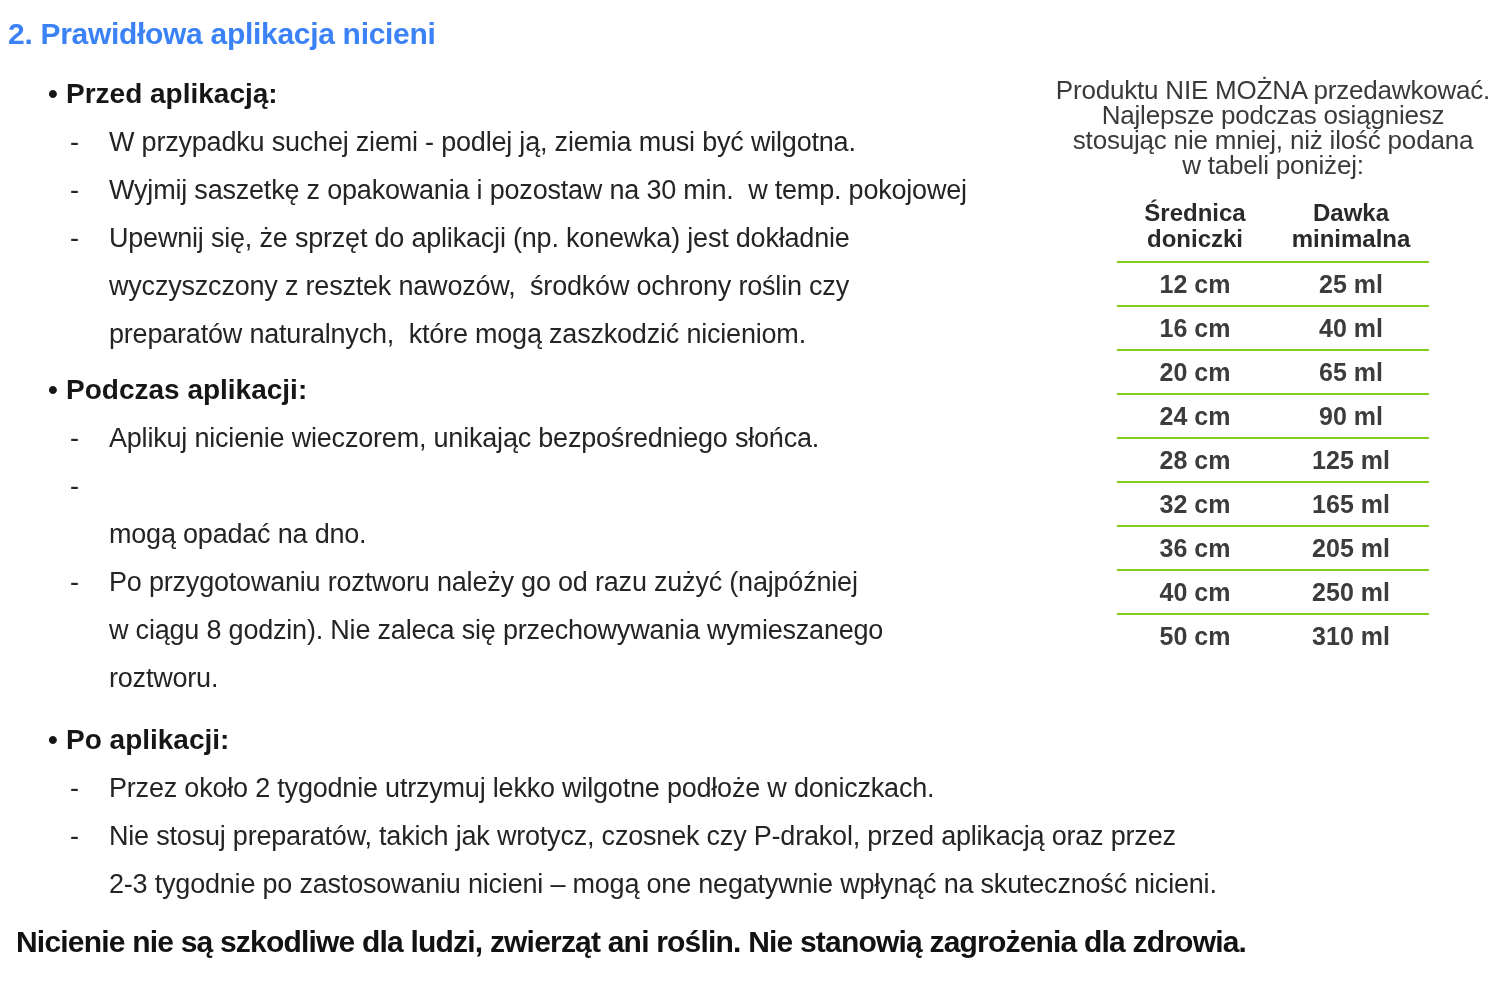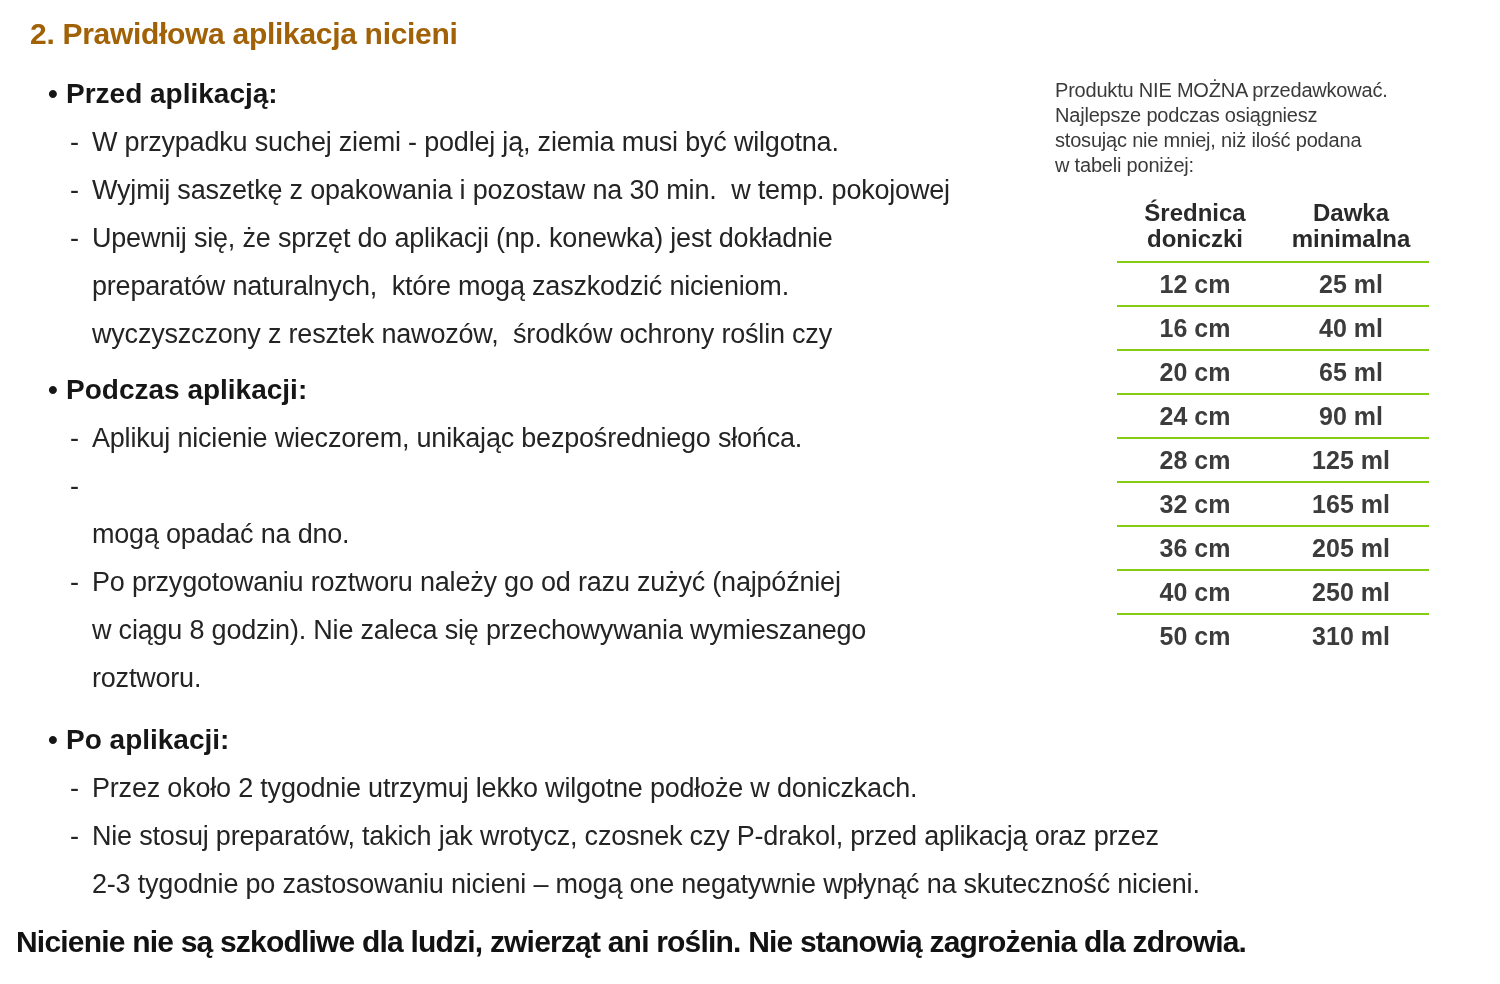--- a/index.html
+++ b/index.html
@@ -10,26 +10,26 @@
   .page {
     position: relative;
     width: 1500px;
     height: 984px;
     background: #ffffff;
     overflow: hidden;
     font-family: "Liberation Sans", "DejaVu Sans", sans-serif;
     color: #1c1c1c;
   }
   .doc-title {
-    padding: 14px 0 0 30px;
+    padding: 14px 0 0 8px;
     font-size: 30px;
     font-weight: bold;
     line-height: 40px;
     letter-spacing: -0.3px;
-    color: #a16207;
+    color: #3b82f6;
     white-space: pre;
   }
   .section-heading {
     display: flex;
     padding-left: 48px;
     font-size: 28px;
     font-weight: bold;
     line-height: 48px;
     color: #161616;
   }
@@ -47,39 +47,41 @@
     line-height: 48px;
     letter-spacing: -0.2px;
     color: #242424;
   }
   .line .dash {
     width: 22px;
     flex: 0 0 22px;
   }
   .line .line-text {
     white-space: pre;
+    margin-left: 17px;
   }
   .footer-note {
     margin-top: 14px;
     padding-left: 16px;
     font-size: 30px;
     font-weight: bold;
     line-height: 40px;
     letter-spacing: -0.8px;
     white-space: nowrap;
     color: #121212;
   }
   .dosage-panel {
     position: absolute;
     left: 1055px;
     top: 78px;
     width: 436px;
   }
   .dosage-note {
-    font-size: 20px;
+    text-align: center;
+    font-size: 26px;
     line-height: 25px;
     letter-spacing: -0.2px;
     color: #3a3a3a;
   }
   .dosage-note .note-line {
     white-space: pre;
   }
   .dose-table {
     margin: 22px auto 17px;
     width: 312px;
@@ -127,25 +129,25 @@
     <div class="line">
       <span class="dash">-</span>
       <span class="line-text">Wyjmij saszetkę z opakowania i pozostaw na 30 min.  w temp. pokojowej</span>
     </div>
     <div class="line">
       <span class="dash">-</span>
       <span class="line-text">Upewnij się, że sprzęt do aplikacji (np. konewka) jest dokładnie</span>
     </div>
     <div class="line">
       <span class="dash"></span>
+      <span class="line-text">wyczyszczony z resztek nawozów,  środków ochrony roślin czy</span>
+    </div>
+    <div class="line">
+      <span class="dash"></span>
       <span class="line-text">preparatów naturalnych,  które mogą zaszkodzić nicieniom.</span>
-    </div>
-    <div class="line">
-      <span class="dash"></span>
-      <span class="line-text">wyczyszczony z resztek nawozów,  środków ochrony roślin czy</span>
     </div>
   </section>
 
   <section class="section-2">
     <div class="section-heading">
       <span class="bullet">•</span>
       <span class="heading-text">Podczas aplikacji:</span>
     </div>
     <div class="line">
       <span class="dash">-</span>

